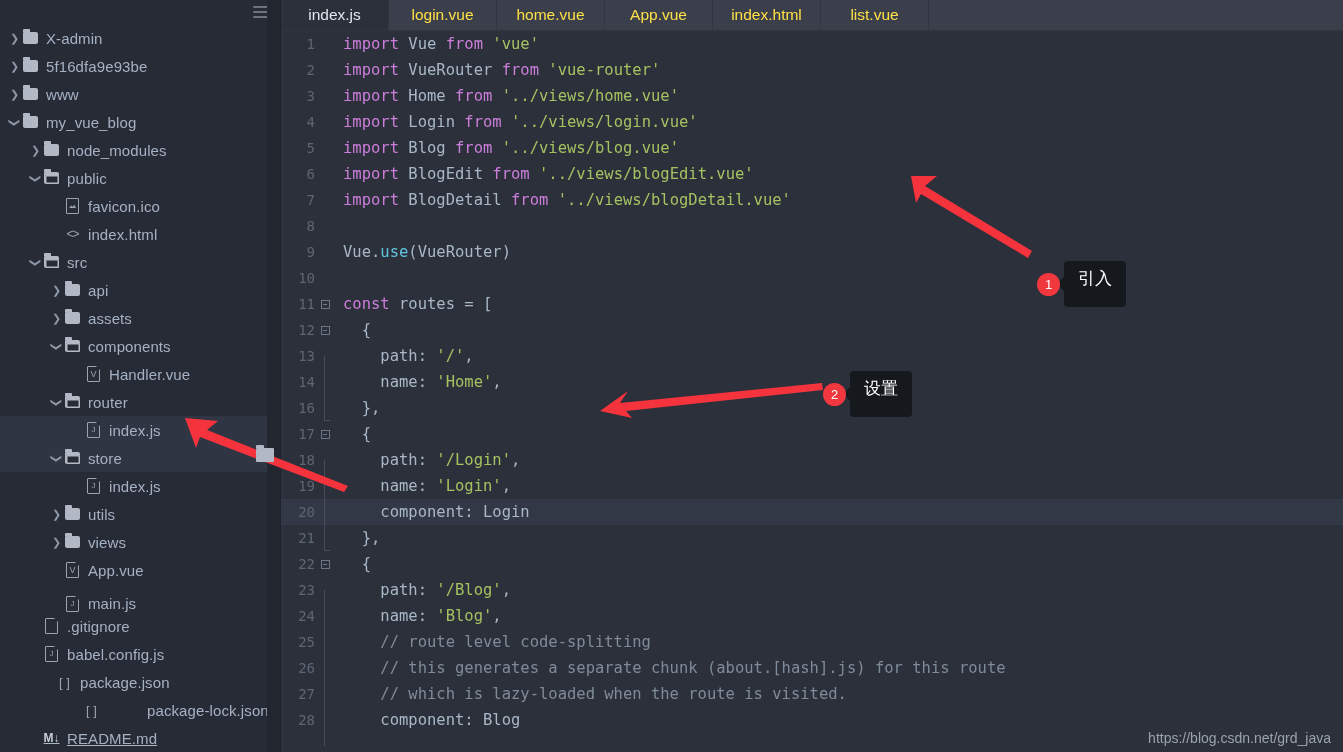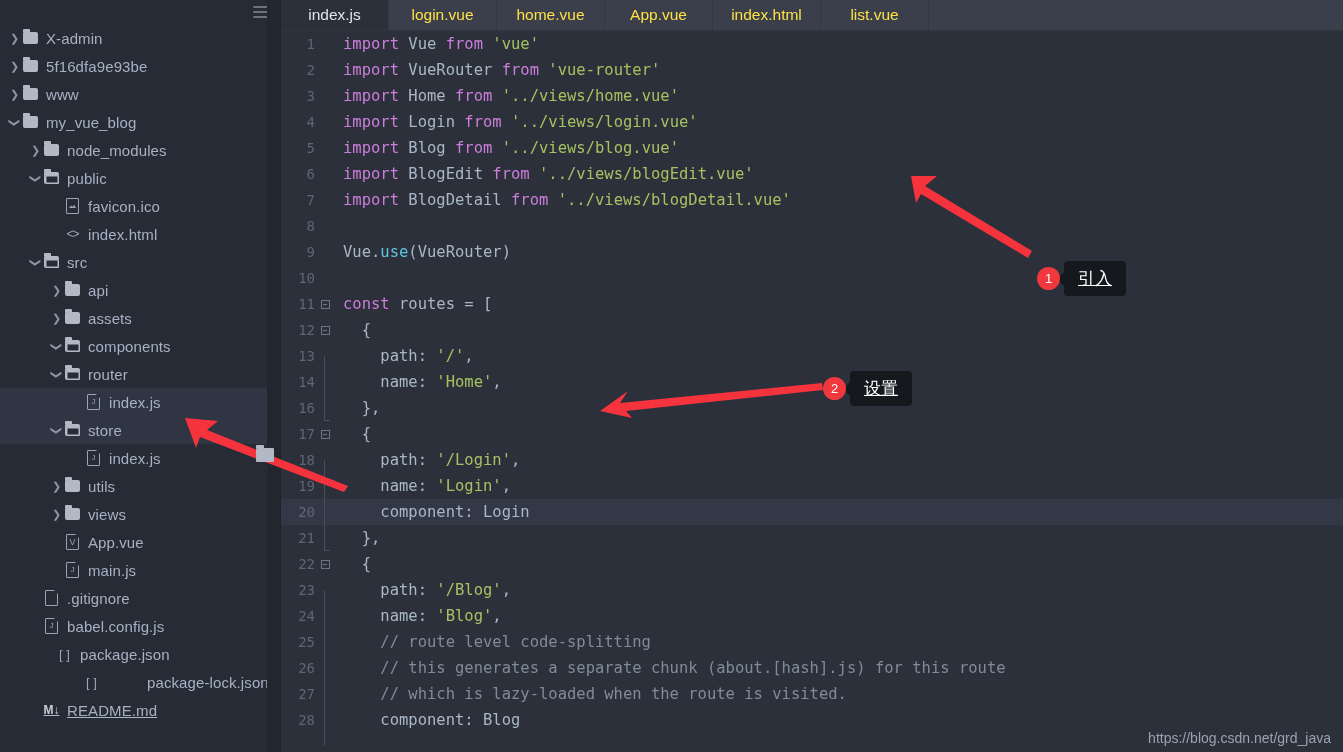--- a/index.html
+++ b/index.html
@@ -153,24 +153,23 @@
   .anno-badge {
     width: 23px; height: 23px; border-radius: 50%;
     background: #f0383e; color: #fff;
     font-size: 13px; font-family:"Liberation Sans", sans-serif;
     display: flex; align-items: center; justify-content: center;
     position: relative; z-index: 2;
   }
   .anno-bubble {
     background: #15181d; color: #ffffff;
     font-size: 17px; line-height: 1;
-    padding: 9px 14px 9px 14px; border-radius: 4px;
+    padding: 9px 14px 20px 14px; border-radius: 4px;
     margin-left: 4px; position: relative;
     font-family: "DejaVu Sans", sans-serif;
-    text-decoration: underline;
   }
   .anno-bubble:before {
     content:""; position:absolute; left:-7px; top:50%; transform: translateY(-50%);
     border-top: 8px solid transparent; border-bottom: 8px solid transparent;
     border-right: 8px solid #15181d;
   }
   #arrows { position:absolute; left:0; top:0; width:1343px; height:752px; pointer-events:none; z-index: 20; }
 
   #watermark {
     position: absolute; right: 12px; bottom: 6px;
@@ -277,20 +276,27 @@
           </span>
           <span class="label">assets</span>
         </div>
         <div class="tree-row" style="padding-left: 50px;">
           <span class="twisty" style="transform: rotate(90deg);">❯</span>
           <span class="ficon">
             <span class="folder open"></span>
           </span>
           <span class="label">components</span>
         </div>
+        <div class="tree-row" style="padding-left: 71px;">
+          <span class="twisty"></span>
+          <span class="ficon">
+            <span class="fileglyph corner glyph-vue"></span>
+          </span>
+          <span class="label">Handler.vue</span>
+        </div>
         <div class="tree-row" style="padding-left: 50px;">
           <span class="twisty" style="transform: rotate(90deg);">❯</span>
           <span class="ficon">
             <span class="folder open"></span>
           </span>
           <span class="label">router</span>
         </div>
         <div class="tree-row selected" style="padding-left: 71px;">
           <span class="twisty"></span>
           <span class="ficon">
@@ -326,21 +332,21 @@
           </span>
           <span class="label">views</span>
         </div>
         <div class="tree-row" style="padding-left: 50px;">
           <span class="twisty"></span>
           <span class="ficon">
             <span class="fileglyph corner glyph-vue"></span>
           </span>
           <span class="label">App.vue</span>
         </div>
-        <div class="tree-row" style="padding-left: 50px;">
+        <div class="tree-row" style="padding-left: 50px; align-items: flex-end;">
           <span class="twisty"></span>
           <span class="ficon">
             <span class="fileglyph corner glyph-js"></span>
           </span>
           <span class="label">main.js</span>
         </div>
         <div class="tree-row" style="padding-left: 29px;">
           <span class="twisty"></span>
           <span class="ficon">
             <span class="fileglyph corner glyph-plain"></span>

